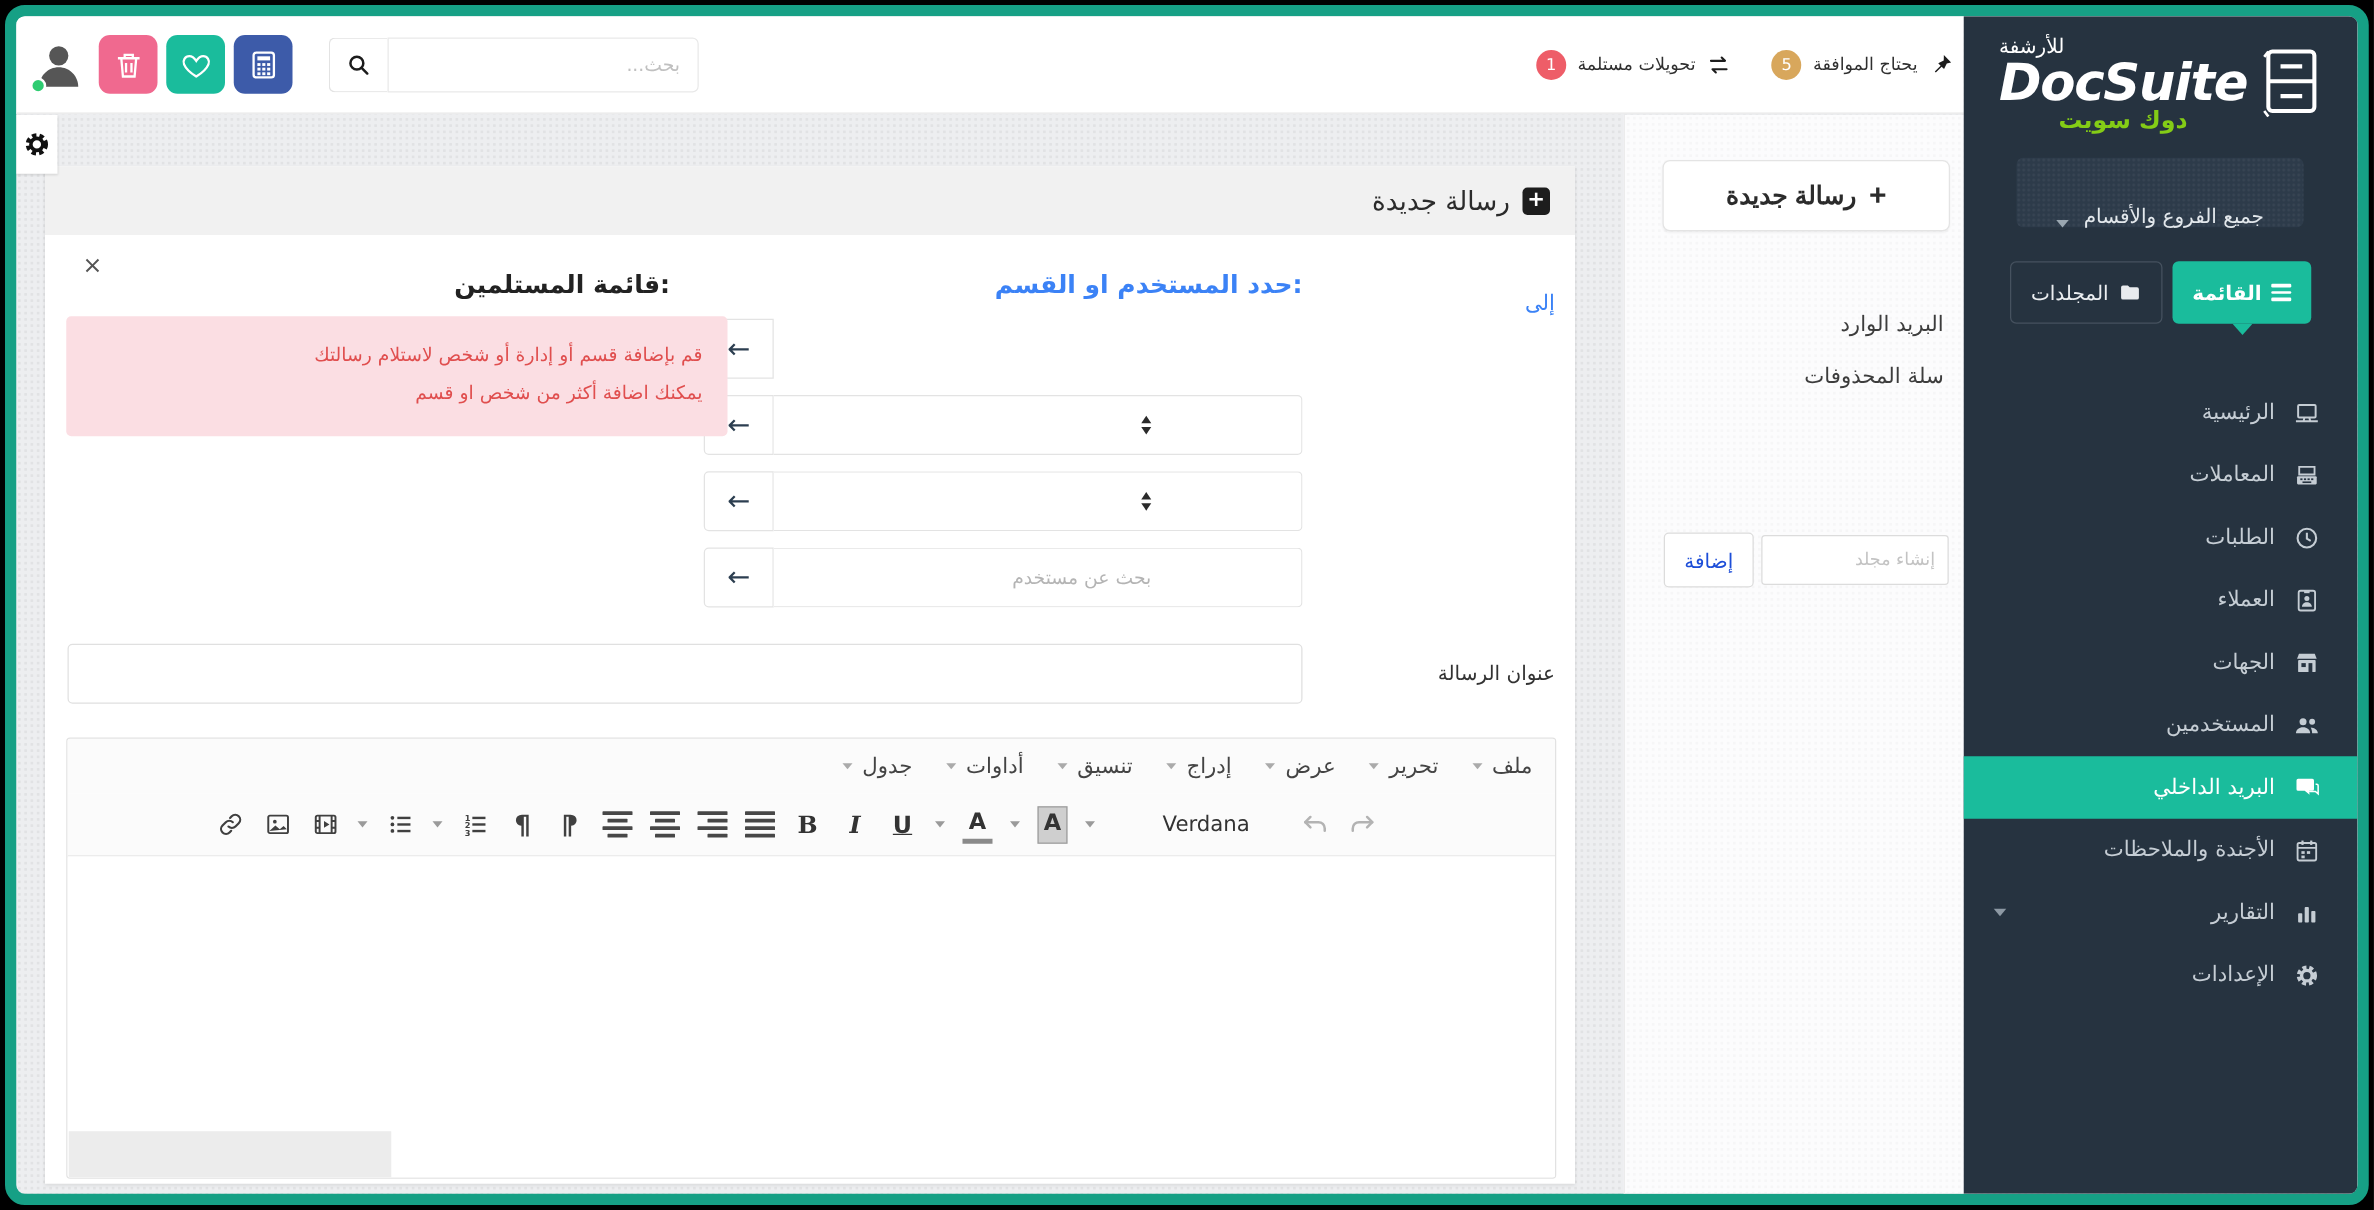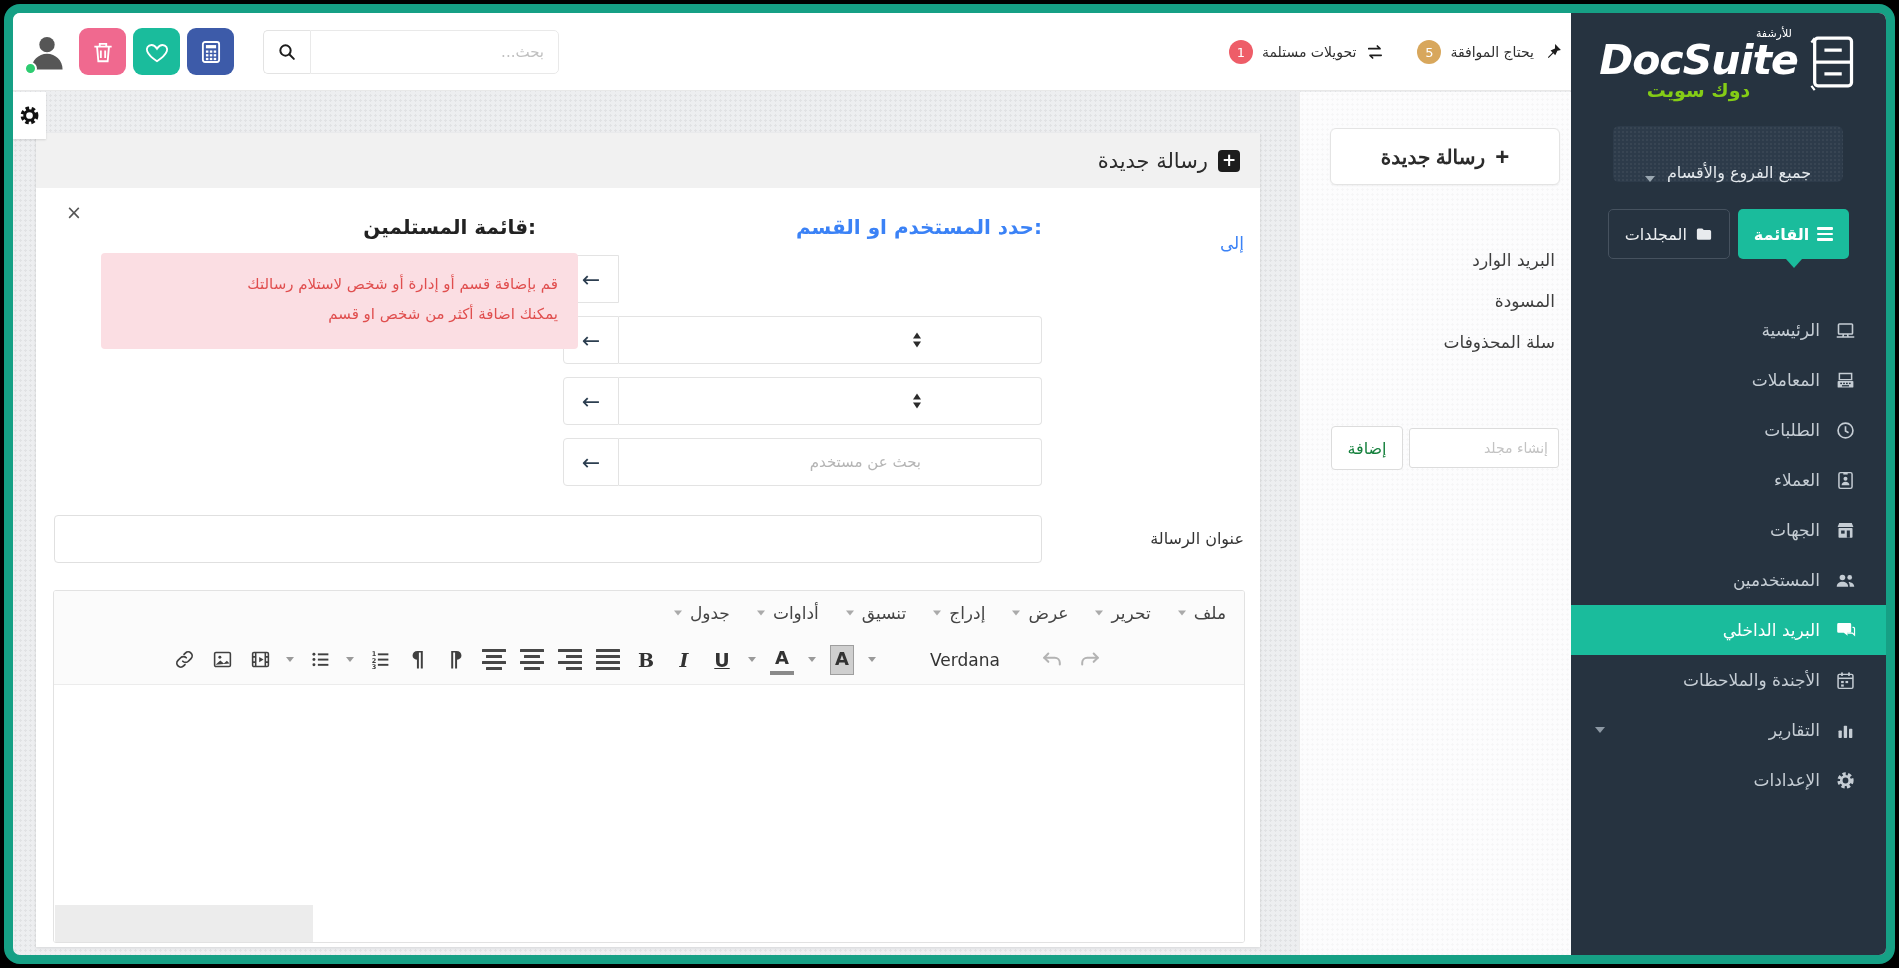--- a/index.html
+++ b/index.html
@@ -31,21 +31,21 @@
   .notif-gap { width:14px; }
 
   
   .gear-tab { position:absolute; left:0; top:79px; width:33px; height:47px; background:#fff; box-shadow:0 1px 2px rgba(0,0,0,.12); display:flex; align-items:center; justify-content:center; z-index:4; }
   .gear-tab svg { width:23px; height:23px; }
 
   
   .sidebar { position:absolute; right:0; top:0; bottom:0; width:315px; background:#263340; z-index:6; }
   .logo { position:absolute; top:14px; left:0; right:0; display:flex; justify-content:center; align-items:center; gap:8px; direction:ltr; }
   .logo-textcol { text-align:center; position:relative; }
-  .logo-tag { display:block; color:#fff; font-size:11px; direction:rtl; text-align:right; margin-right:6px; }
+  .logo-tag { display:block; color:#fff; font-size:16px; direction:rtl; text-align:left; margin-right:6px; }
   .logo-en { display:block; color:#fff; font-size:41px; font-weight:bold; font-style:italic; line-height:1.0; letter-spacing:-1px; }
   .logo-ar { display:block; color:#84cc16; font-size:19px; font-weight:bold; direction:rtl; margin-top:-2px; }
   .logo-cab svg { width:52px; height:58px; }
   .branch-select { position:absolute; top:113px; left:42px; width:230px; height:56px; background:#2d3b4a; border-radius:6px; display:flex; direction:rtl; align-items:flex-end; justify-content:center; gap:12px; color:#e3e8ec; font-size:16px; cursor:pointer;
       background-image: radial-gradient(rgba(255,255,255,0.05) 1px, transparent 1.2px); background-size:4px 4px; }
   .caret { width:0; height:0; border-left:5px solid transparent; border-right:5px solid transparent; border-top:6px solid currentColor; display:inline-block; }
   .side-tabs { position:absolute; top:196px; left:0; right:0; display:flex; direction:rtl; justify-content:center; gap:8px; }
   .tab { height:50px; border-radius:5px; display:flex; direction:rtl; align-items:center; justify-content:center; gap:8px; font-size:16px; cursor:pointer; padding:0 16px; position:relative; }
   .tab-active { background:#1abc9c; color:#fff; font-weight:bold; }
   .tab-active .pointer { position:absolute; bottom:-9px; left:50%; margin-left:-8px; width:0; height:0; border-left:8px solid transparent; border-right:8px solid transparent; border-top:9px solid #1abc9c; }
@@ -62,21 +62,21 @@
   
   .mailpanel { position:absolute; right:315px; top:79px; bottom:0; width:272px; background:#fcfcfd; border-left:1px solid #ececec;
       background-image: radial-gradient(rgba(0,0,0,0.025) 1px, transparent 1.2px); background-size:5px 5px; }
   .newmsg-btn { position:absolute; top:36px; left:30px; width:230px; height:57px; background:#fff; border:1px solid #e4e4e4; border-radius:6px; box-shadow:0 1px 2px rgba(0,0,0,.05); display:flex; direction:rtl; align-items:center; justify-content:center; gap:10px; font-size:20px; font-weight:bold; color:#2b2b2b; cursor:pointer; }
   .plus-icon { font-size:24px; font-weight:bold; line-height:1; }
   .mail-folders { position:absolute; top:148px; right:16px; left:16px; text-align:right; direction:rtl; }
   .mail-folder { font-size:17px; color:#3d3d3d; line-height:41px; cursor:pointer; white-space:nowrap; }
   .createrow { position:absolute; top:334px; left:30px; right:12px; height:44px; display:flex; direction:rtl; align-items:center; gap:6px; }
   .createrow input { width:150px; height:40px; border:1px solid #dcdcdc; border-radius:3px; direction:rtl; padding:0 10px; font-size:14px; font-family:inherit; color:#444; outline:none; }
   .createrow input::placeholder { color:#c3c3c3; }
-  .add-btn { width:72px; height:44px; background:#fff; border:1px solid #dcdcdc; border-radius:4px; font-size:16px; color:#15803d; font-family:inherit; cursor:pointer; }
+  .add-btn { width:72px; height:44px; background:#fff; border:1px solid #dcdcdc; border-radius:4px; font-size:16px; color:#1d4ed8; font-family:inherit; cursor:pointer; }
 
   
   .card { position:absolute; left:23px; top:120px; width:1224px; bottom:8px; background:#fff; box-shadow:0 1px 3px rgba(0,0,0,.10); }
   .card-header { position:absolute; top:0; left:0; right:0; height:55px; background:#f1f1f1; }
   .card-title { position:absolute; right:20px; top:0; height:55px; display:flex; direction:rtl; align-items:center; gap:10px; font-size:21px; color:#2b2b2b; }
   .compose-glyph { width:22px; height:22px; background:#1d1d1d; border-radius:4px; color:#fff; font-size:17px; font-weight:bold; display:flex; align-items:center; justify-content:center; line-height:1; }
   .close-x { position:absolute; left:30px; top:70px; font-size:19px; color:#555; cursor:pointer; line-height:1; }
   .to-label { position:absolute; right:16px; top:100px; font-size:17px; color:#3b82f6; }
   .sel-heading { position:absolute; right:218px; top:82px; font-size:20px; font-weight:bold; color:#3b82f6; }
   .rcpt-heading { position:absolute; right:724px; top:82px; font-size:20px; font-weight:bold; color:#222; }
@@ -84,21 +84,21 @@
   .sel-row { height:48px; display:flex; }
   .arrow-btn { width:56px; height:48px; background:#fff; border:1px solid #e3e3e3; border-radius:4px 0 0 4px; font-size:22px; color:#2c3e50; cursor:pointer; font-family:inherit; }
   .field { flex:1; position:relative; background:#fff; border:1px solid #e3e3e3; border-left:none; border-radius:0 4px 4px 0; }
   .updown { position:absolute; right:120px; top:50%; transform:translateY(-50%); display:flex; flex-direction:column; gap:3px; }
   .updown i { width:0; height:0; border-left:4.5px solid transparent; border-right:4.5px solid transparent; display:block; }
   .updown .u { border-bottom:6px solid #2b2b2b; }
   .updown .d { border-top:6px solid #2b2b2b; }
   .field .fval { position:absolute; right:145px; top:50%; transform:translateY(-50%); font-size:16px; color:#3a3a3a; white-space:nowrap; }
   .field input { position:absolute; inset:0; width:100%; height:100%; border:none; outline:none; background:transparent; direction:rtl; padding:0 120px 0 10px; font-size:15px; font-family:inherit; color:#444; }
   .field input::placeholder { color:#b4b4b4; }
-  .hint-box { position:absolute; left:17px; top:120px; width:477px; min-height:96px; background:#fbdee3; border-radius:4px; padding:16px 20px; direction:rtl; text-align:right; color:#e04e4e; font-size:15px; line-height:2.0;margin-left:48px; }
+  .hint-box { position:absolute; left:17px; top:120px; width:529px; min-height:96px; background:#fbdee3; border-radius:4px; padding:16px 20px; direction:rtl; text-align:right; color:#e04e4e; font-size:15px; line-height:2.0; }
   .subj-label { position:absolute; right:16px; top:396px; font-size:16px; color:#333; }
   .subj-input { position:absolute; left:18px; top:382px; width:988px; height:48px; border:1px solid #e0e0e0; border-radius:4px; direction:rtl; padding:0 14px; font-size:16px; font-family:inherit; color:#333; outline:none; }
 
   
   .editor { position:absolute; left:17px; right:15px; top:457px; bottom:4px; border:1px solid #e2e2e2; border-radius:3px; background:#fff; overflow:hidden; }
   .ed-menus { height:44px; background:#fbfbfb; display:flex; direction:rtl; align-items:center; gap:26px; padding:0 18px; }
   .ed-menu { display:flex; direction:rtl; align-items:center; gap:7px; font-size:17px; color:#444; cursor:pointer; }
   .ed-menu .caret { color:#aaa; transform:scale(0.8); }
   .ed-toolbar { height:50px; background:#fbfbfb; border-bottom:1px solid #ececec; display:flex; align-items:center; gap:14px; padding:0 24px 0 118px; direction:ltr; }
   .tbtn { display:flex; align-items:center; justify-content:center; min-width:24px; height:30px; cursor:pointer; color:#404040; }
@@ -198,21 +198,20 @@
       </svg>
   </div>
 
   <div class="mailpanel">
     <button class="newmsg-btn">
       <span class="plus-icon">+</span>
       <span>رسالة جديدة</span>
     </button>
     <div class="mail-folders">
       <div class="mail-folder">البريد الوارد</div>
-      <div class="mail-folder">المسودة</div>
       <div class="mail-folder">سلة المحذوفات</div>
     </div>
     <div class="createrow">
       <input type="text" placeholder="إنشاء مجلد" style="">
       <button class="add-btn">إضافة</button>
     </div>
   </div>
 
   <div class="card">
     <div class="card-header dots">

